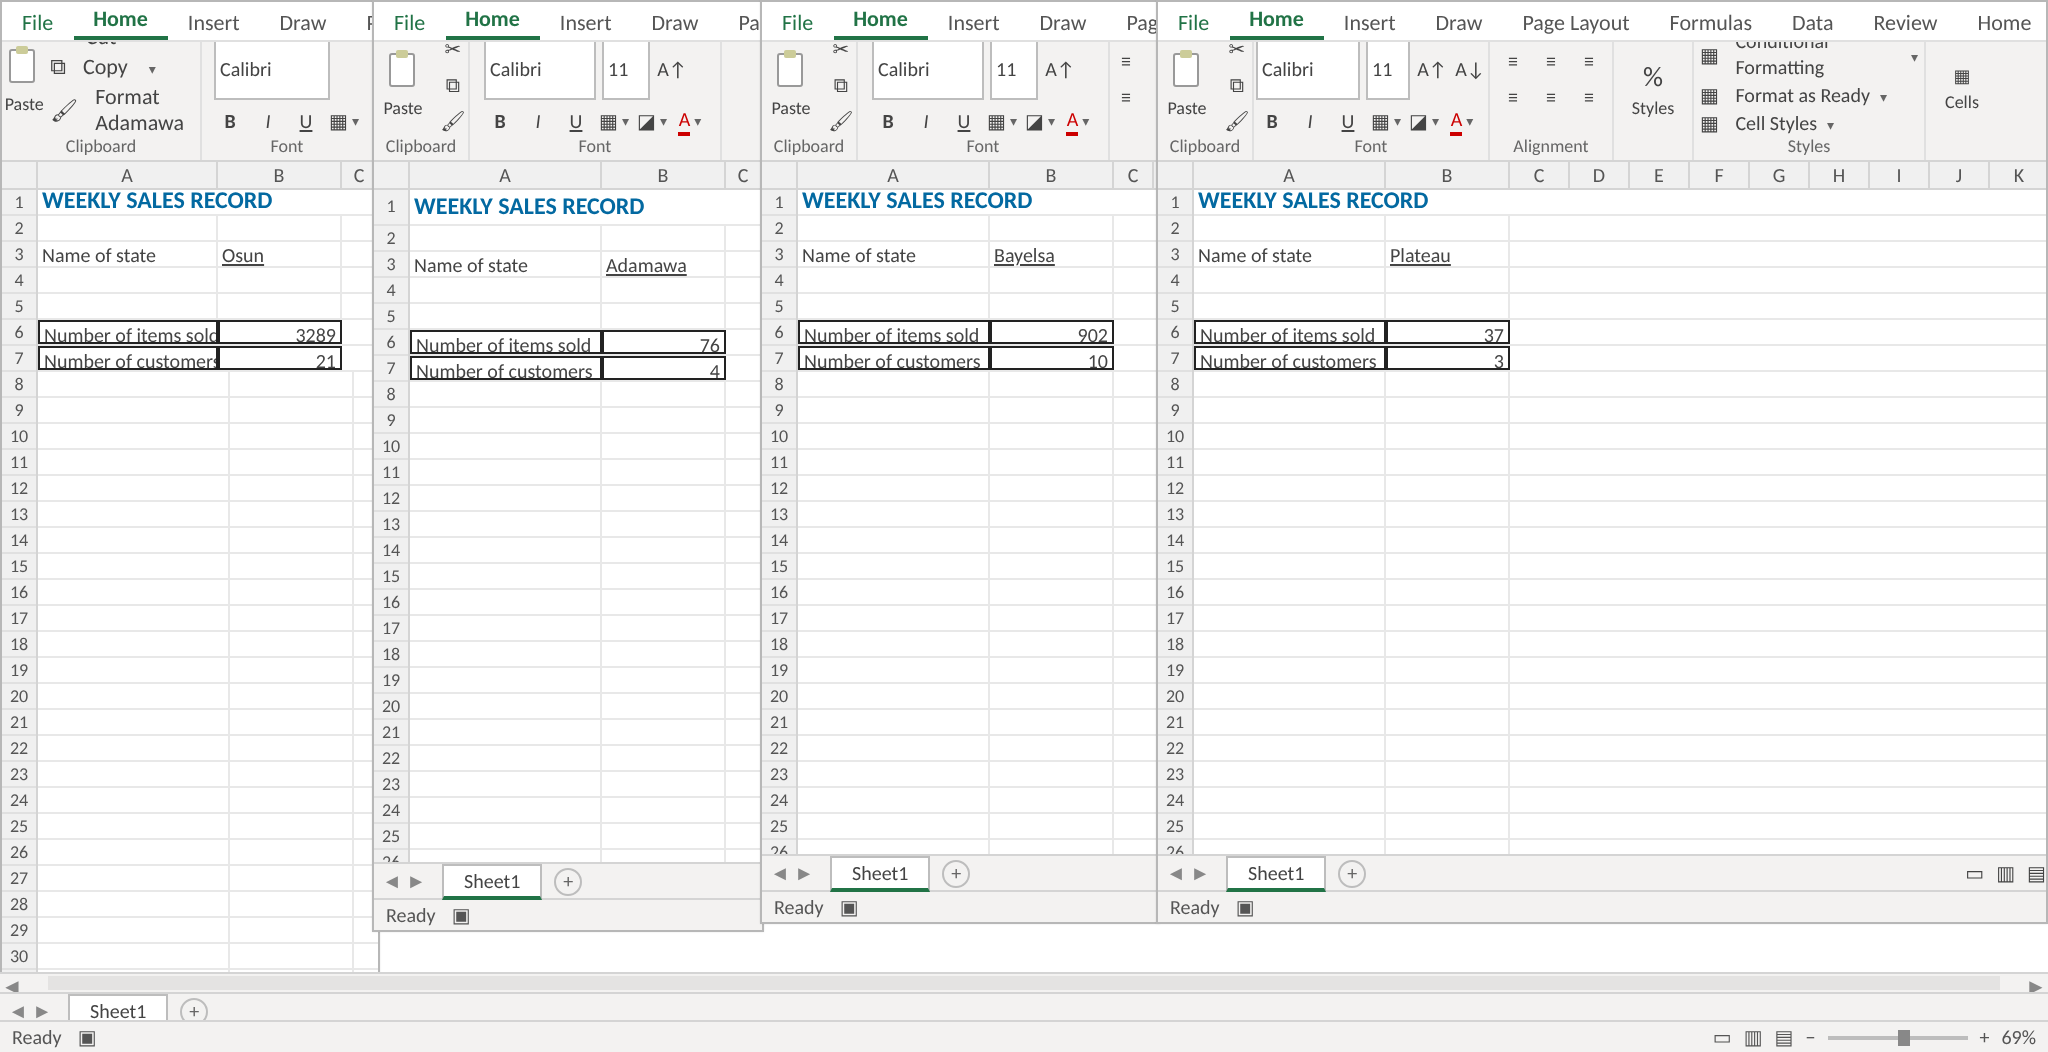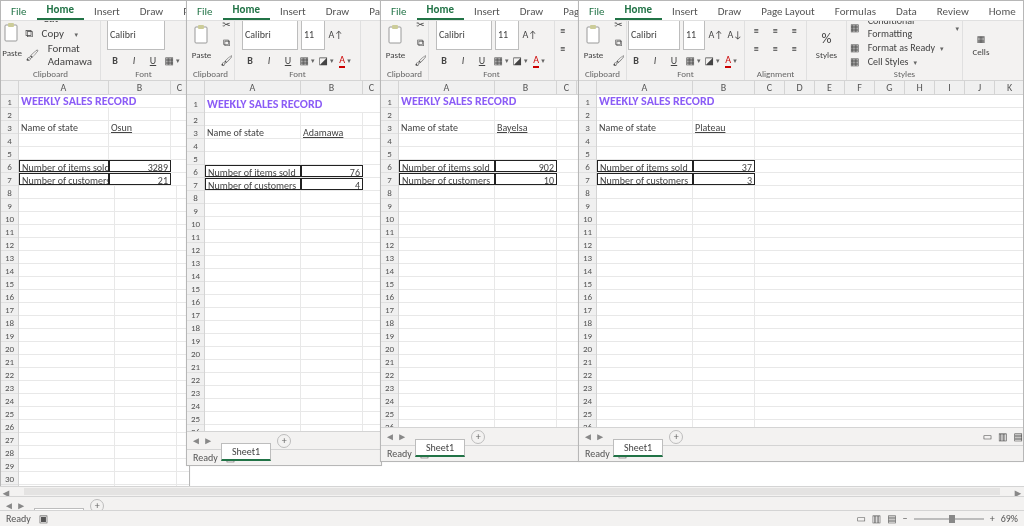--- a/index.html
+++ b/index.html
@@ -34,29 +34,29 @@
   .colhdr .sel-all { flex: 0 0 18px; border-right: 1px solid #d4d4d4; background: #f0f0f0; }
   .colhdr .ch { flex: 0 0 auto; text-align: center; border-right: 1px solid #d4d4d4; line-height: 14px; }
 
   
   .sheet { flex: 1; overflow: hidden; display: flex; background: #fff; position: relative; }
   .rowhdrs { flex: 0 0 18px; background: #f0f0f0; border-right: 1px solid #d4d4d4; }
   .rowhdrs .rh { height: 13px; line-height: 13px; text-align: center; font-size: 9px; color: #555; border-bottom: 1px solid #e0e0e0; }
   .cells { flex: 1; position: relative; }
   .grid-row { display: flex; height: 13px; border-bottom: 1px solid #e8e8e8; }
   .cell { border-right: 1px solid #e8e8e8; font-size: 10px; line-height: 13px; padding: 0 2px; overflow: hidden; white-space: nowrap; }
-  .title { font-weight: 700; font-size: 12px; color: #8b5cf6; }
+  .title { font-weight: 700; font-size: 12px; color: #0369a1; }
   .ul { text-decoration: underline; }
   .bord { border: 1px solid #222 !important; }
   .r { text-align: right; }
 
   
   .sheettabs { display: flex; align-items: center; height: 18px; background: #f3f2f1; border-top: 1px solid #d4d4d4; font-size: 10px; }
   .sheettabs .nav { width: 30px; display:flex; justify-content:center; gap:3px; color:#888; }
-  .sheettab { background: #fff; border: 1px solid #bdbdbd; border-bottom: 2px solid #217346; padding: 1px 10px; margin-left: 4px; position: relative; top: 11px; }
+  .sheettab { background: #fff; border: 1px solid #bdbdbd; border-bottom: 2px solid #217346; padding: 1px 10px; margin-left: 4px; position: relative; top: 0; }
   .addtab { width:14px; height:14px; border:1px solid #bdbdbd; border-radius:50%; margin-left:6px; display:flex; align-items:center; justify-content:center; color:#666; }
 
   
   .status { display: flex; align-items: center; height: 16px; background: #f3f2f1; border-top: 1px solid #d4d4d4; font-size: 10px; color: #555; padding: 0 6px; gap: 8px; }
   .viewbtns { margin-left: auto; display:flex; gap:6px; align-items:center; }
   .zoomslider { width: 70px; height: 2px; background: #bdbdbd; position: relative; }
   .zoomslider::after { content: ""; position:absolute; left:50%; top:-3px; width:6px; height:8px; background:#888; }
 
   
   .globalbottom { position:absolute; left:0; right:0; bottom:0; height:40px; background:#fff; }

